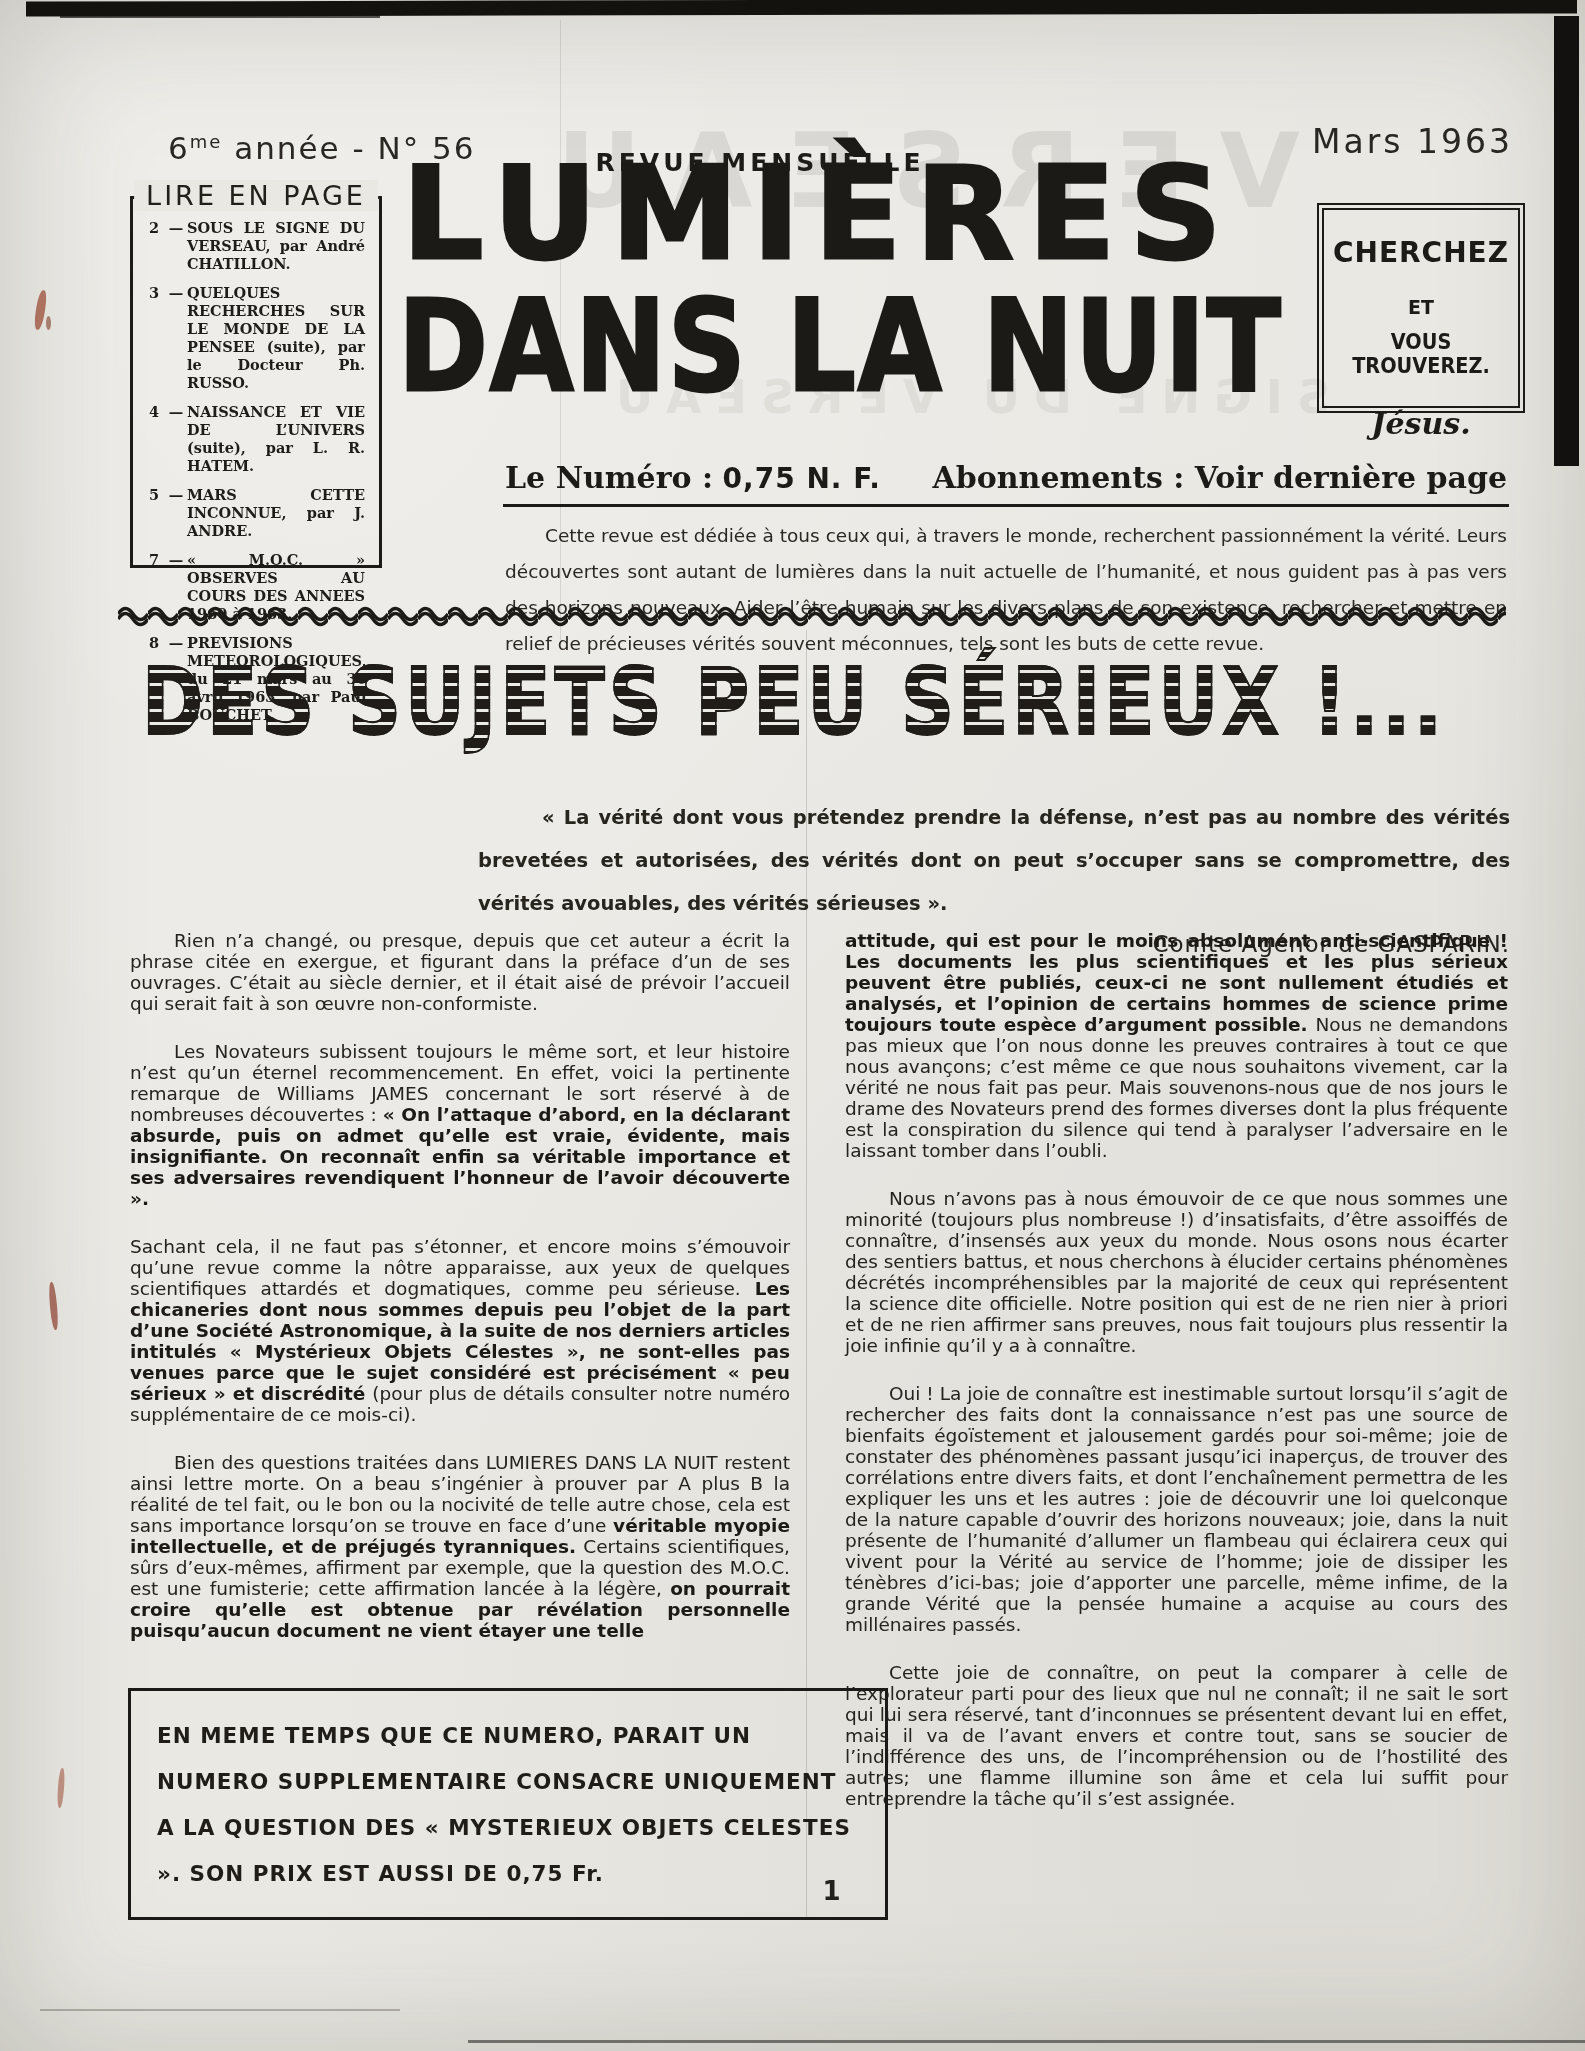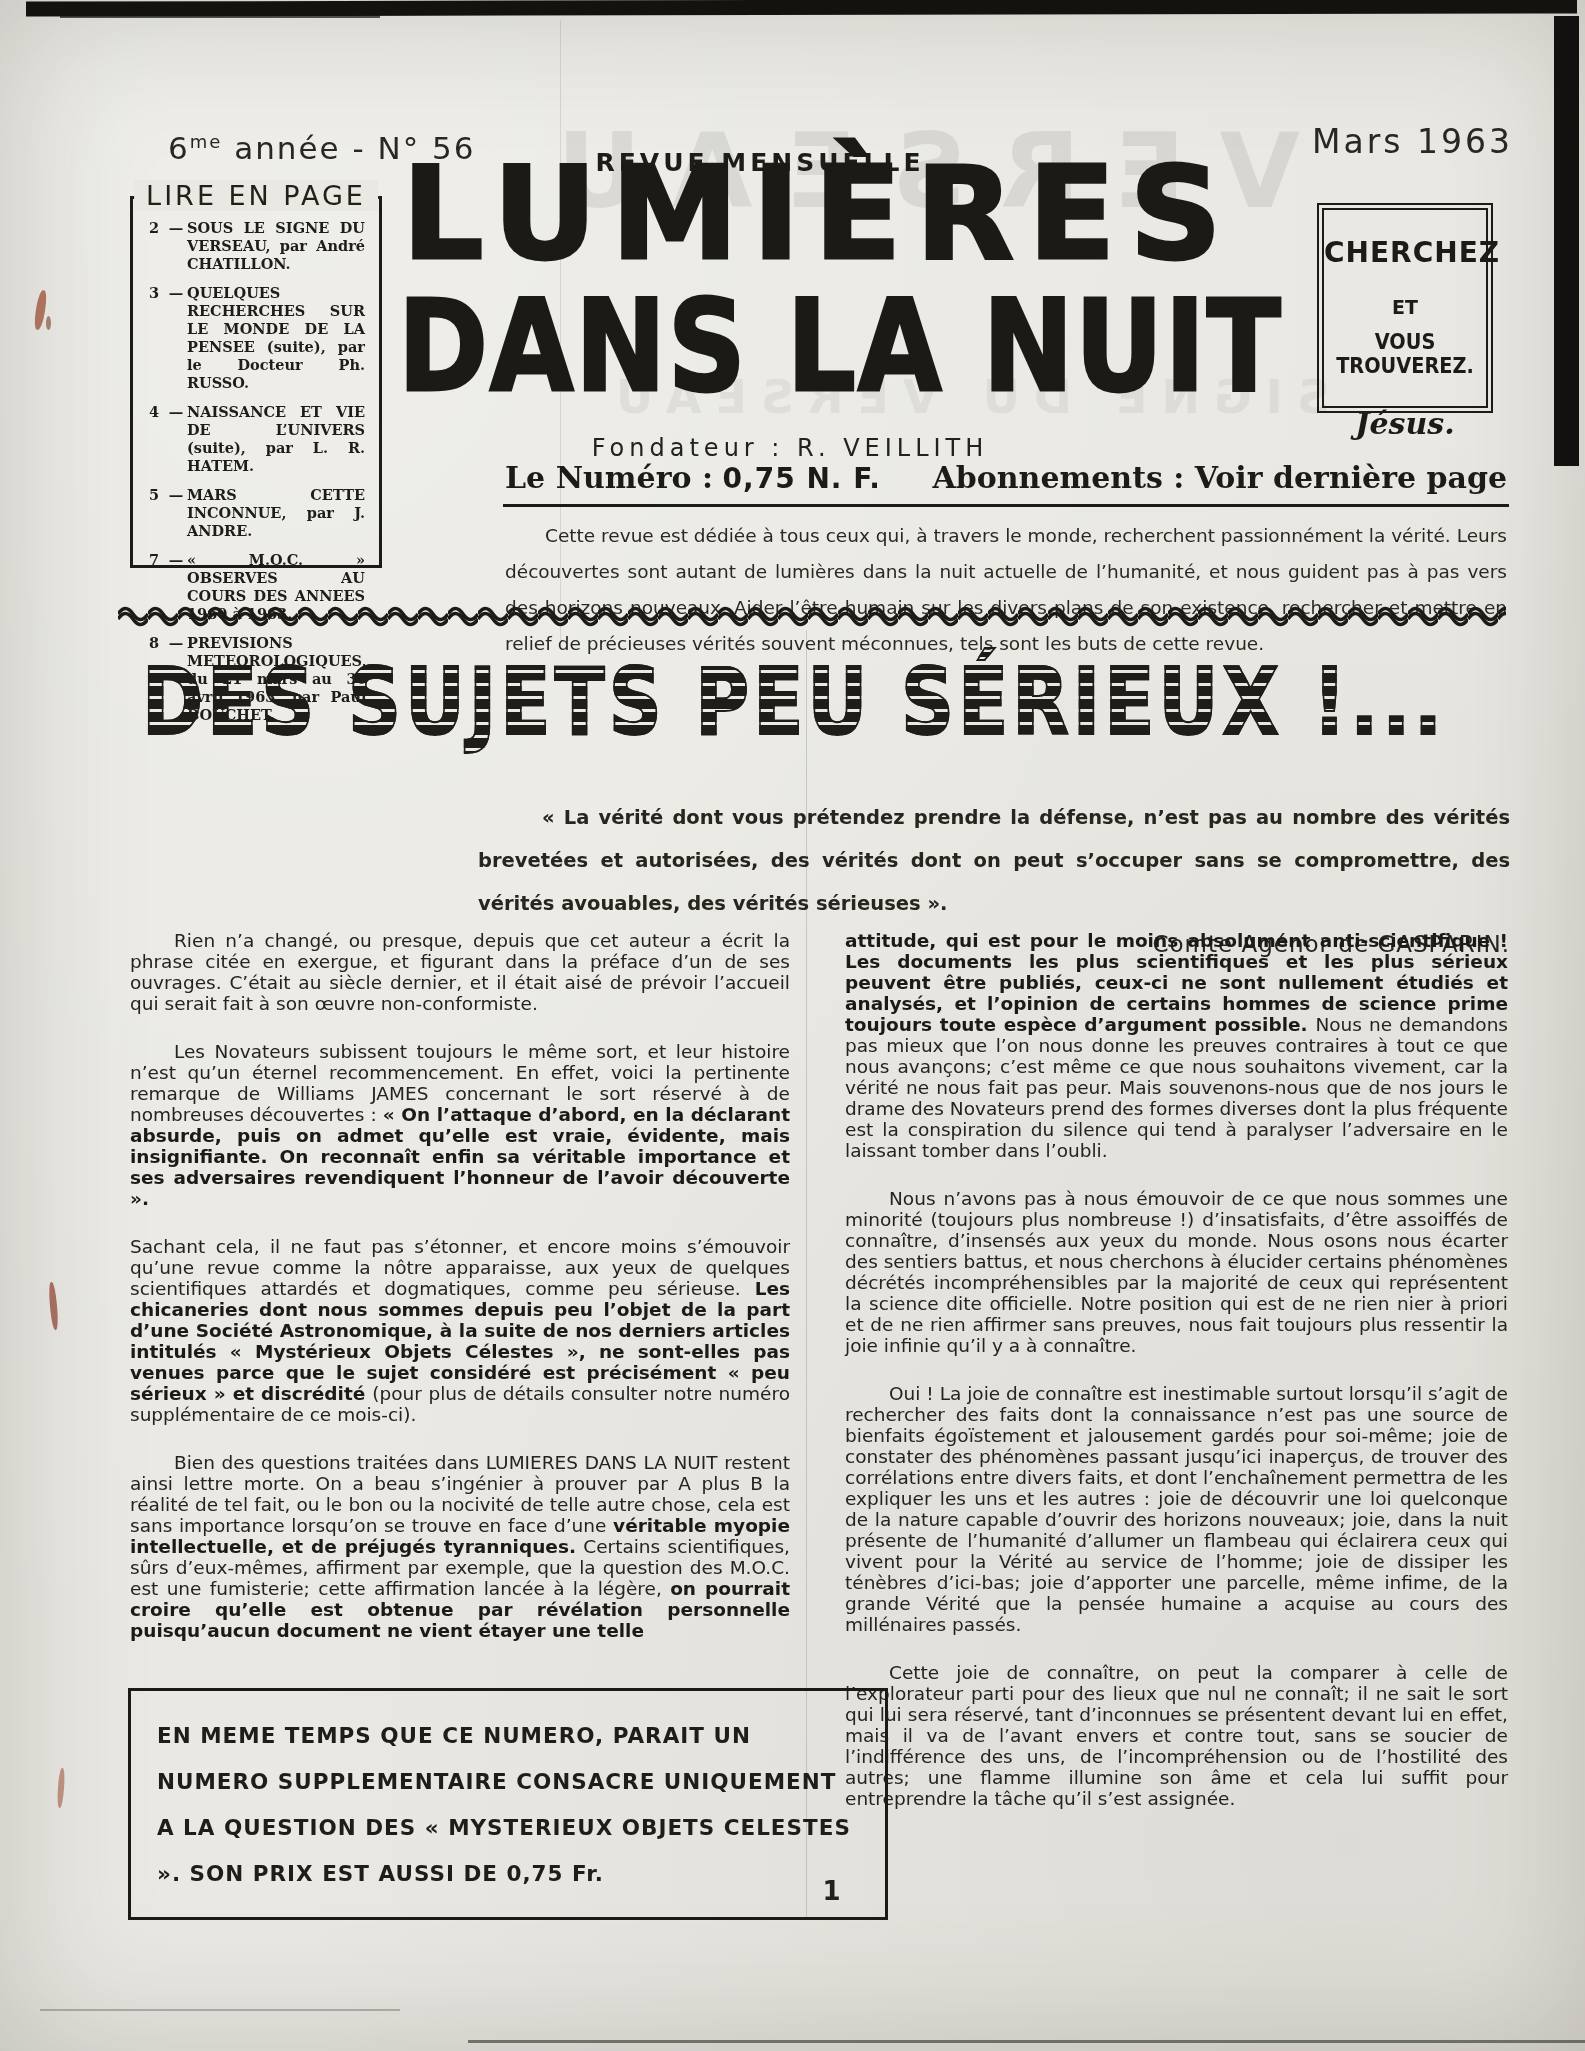--- a/index.html
+++ b/index.html
@@ -61,21 +61,21 @@
   .founder{position:absolute;left:410px;top:434px;width:760px;text-align:center;
     font-size:24px;letter-spacing:5px;color:#24211c;}
   .price{position:absolute;left:505px;top:460px;font-size:30px;color:#1d1b18;}
   .price .script, .abo{font-family:"DejaVu Serif", serif;font-weight:bold;}
   .price .val{font-family:"DejaVu Sans", sans-serif;font-style:normal;font-weight:bold;font-size:28px;margin-left:0;letter-spacing:1px;}
   .abo{position:absolute;right:78px;top:460px;font-size:30px;color:#1d1b18;}
   .mast-rule{position:absolute;left:503px;top:504px;width:1006px;height:3px;background:#1d1b18;}
   .dedication{position:absolute;left:505px;top:518px;width:1002px;font-size:18.5px;line-height:36px;
     text-align:justify;text-indent:40px;color:#2b2822;}
   
-  .motto{position:absolute;left:1322px;top:208px;width:166px;height:200px;border:2px solid #1d1b18;
+  .motto{position:absolute;left:1322px;top:208px;width:198px;height:200px;border:2px solid #1d1b18;
     outline:2px solid #1d1b18;outline-offset:3px;text-align:center;box-sizing:border-box;padding-top:26px;color:#1d1b18;}
   .motto .l1{font-size:28px;font-weight:bold;letter-spacing:1px;}
   .motto .l2{font-size:19px;font-weight:bold;margin-top:27px;}
   .motto .l3{font-size:21px;font-weight:bold;margin-top:12px;transform:scaleX(.92);letter-spacing:0;}
   .motto .l4{font-size:30px;font-weight:bold;font-style:italic;font-family:"DejaVu Serif",serif;margin-top:28px;}
   
   .wave{position:absolute;left:118px;top:602px;}
   
   .headline{
     position:absolute;left:142px;top:652px;font-size:92px;font-weight:bold;letter-spacing:5px;
@@ -159,21 +159,20 @@
     </div>
     <div class="toc-item">
       <span class="toc-page">8</span>
       <span class="toc-dash">—</span>
       <span class="toc-text">PREVISIONS METEOROLOGIQUES, du 21 mars au 30 avril 1963, par Paul BOUCHET.</span>
     </div>
   </div>
 
   <div class="mast1">LUMIÈRES</div>
   <div class="mast2">DANS LA NUIT</div>
-  <div class="founder">Fondateur :  R.  VEILLITH</div>
   <div class="price">
     <span class="script">Le Numéro :</span>
     <span class="val">0,75 N. F.</span>
   </div>
   <div class="abo">Abonnements :  Voir dernière page</div>
   <div class="mast-rule"></div>
   <div class="dedication">Cette revue est dédiée à tous ceux qui, à travers le monde, recherchent passionnément la vérité. Leurs découvertes sont autant de lumières dans la nuit actuelle de l’humanité, et nous guident pas à pas vers des horizons nouveaux. Aider l’être humain sur les divers plans de son existence, rechercher et mettre en relief de précieuses vérités souvent méconnues, tels sont les buts de cette revue.</div>
 
   <div class="motto">
     <div class="l1">CHERCHEZ</div>

